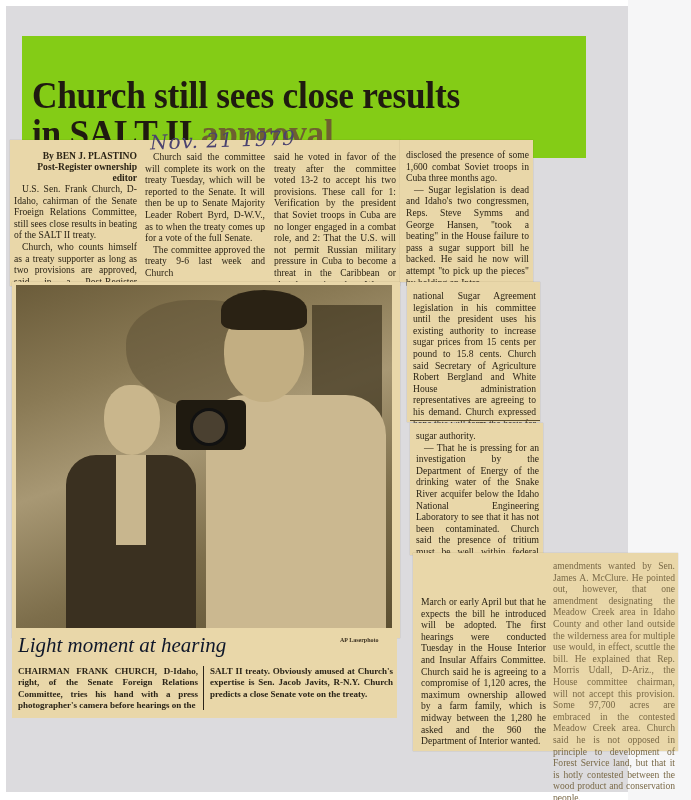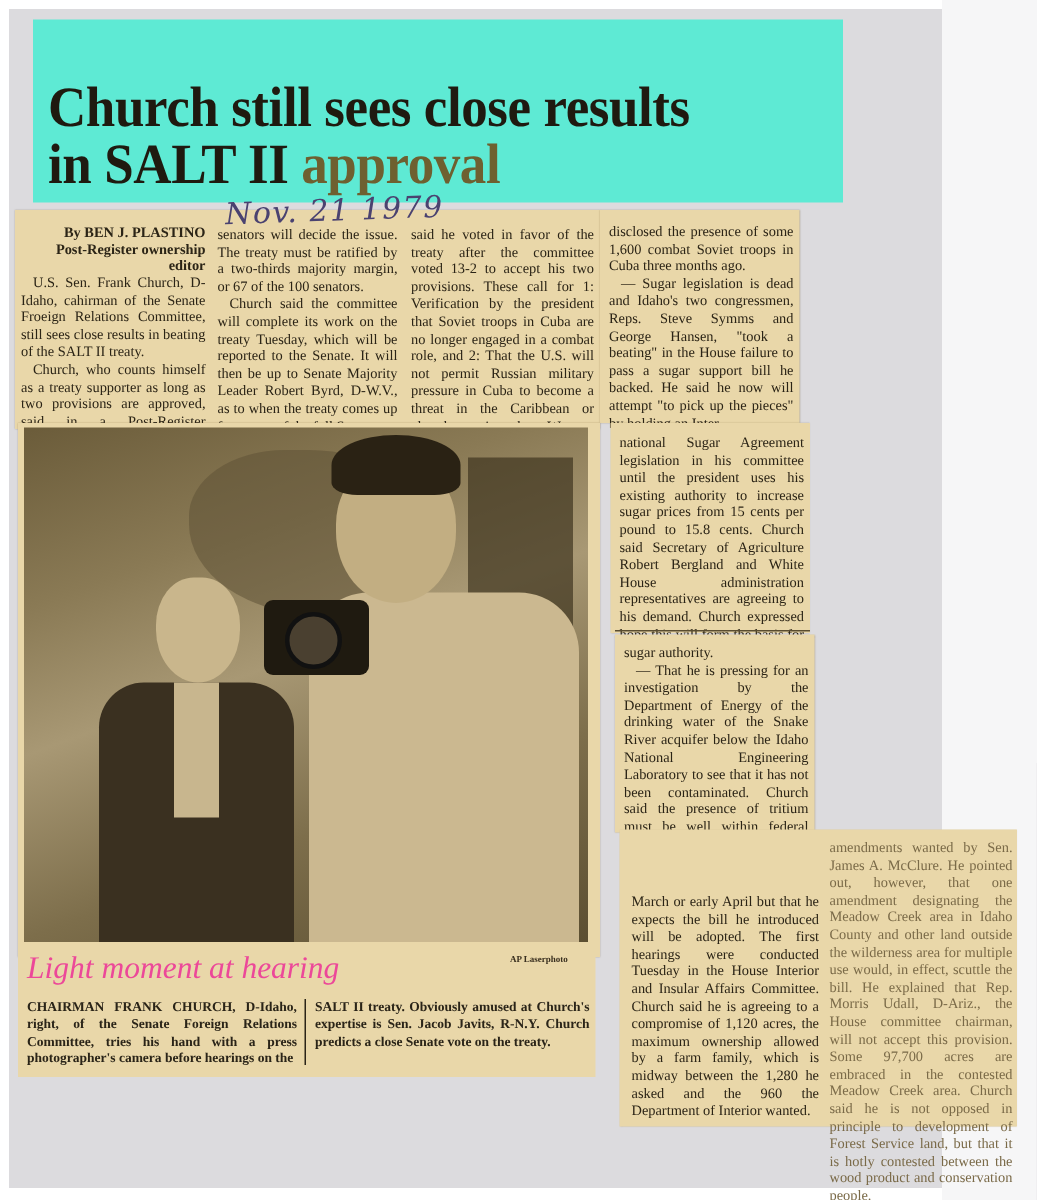--- a/index.html
+++ b/index.html
@@ -1,20 +1,20 @@
 <!DOCTYPE html>
 <html><head>
 <meta charset="utf-8">
 <style>
   html, body { margin:0; padding:0; }
   body { width:691px; height:800px; background:#ffffff; position:relative; overflow:hidden; font-family:"Liberation Serif", serif; color:#2a2418; }
   .sheet { position:absolute; left:6px; top:6px; width:622px; height:786px; background:#dcdbde; }
   .rightwhite { position:absolute; left:628px; top:0; width:63px; height:800px; background:#f6f6f7; }
   .clip { position:absolute; background:#e9d7a9; box-shadow:0 0 1px rgba(80,60,20,.35); }
-  .headline { position:absolute; left:22px; top:13px; width:540px; height:122px; background:#5eead4; }
+  .headline { position:absolute; left:22px; top:36px; width:540px; height:122px; background:#84cc16;padding-left:24px; }
   .headline h1 { position:absolute; left:10px; top:40px; margin:0; font-family:"Liberation Serif", serif; font-weight:bold; font-size:38px; line-height:38px; color:#1f1a10; letter-spacing:-0.3px; transform:scaleX(0.93); transform-origin:left top; width:580px; }
   .headline h1 .faded { color:#6e6030; }
   .date { position:absolute; left:150px; top:128px; font-family:"DejaVu Serif", serif; font-style:italic; font-size:20px; color:#4a4270; transform:rotate(-2deg); letter-spacing:1px; }
   .col { position:absolute; font-size:9.6px; line-height:11.6px; text-align:justify; color:#2b2416; }
   .col p { margin:0; text-indent:8px; }
   .col p.noind { text-indent:0; }
   .byline { text-align:right; font-weight:bold; font-size:9.6px; line-height:11px; }
   .photo { position:absolute; left:16px; top:285px; width:376px; height:350px; background:linear-gradient(160deg,#6b5c3a 0%,#8a7a55 25%,#a89874 45%,#7d6e4b 70%,#5a4d30 100%); overflow:hidden; }
   .photo .map { position:absolute; left:110px; top:15px; width:160px; height:110px; border-radius:40% 50% 45% 55%; background:#5f5236; opacity:.55; }
   .photo .door { position:absolute; right:10px; top:20px; width:70px; height:300px; background:#3f3520; opacity:.7; }
@@ -23,21 +23,21 @@
   .photo .man1 .body { position:absolute; left:0; top:70px; width:130px; height:190px; background:#3a3020; border-radius:30px 30px 0 0; }
   .photo .man1 .shirt { position:absolute; left:50px; top:70px; width:30px; height:90px; background:#c8b68e; }
   .photo .man2 { position:absolute; left:180px; top:0; width:190px; height:350px; }
   .photo .man2 .hair { position:absolute; left:25px; top:5px; width:86px; height:40px; border-radius:50% 50% 20% 20%; background:#2a2214; }
   .photo .man2 .head { position:absolute; left:28px; top:22px; width:80px; height:95px; border-radius:45% 45% 50% 50%; background:#c2ae82; }
   .photo .man2 .body { position:absolute; left:10px; top:110px; width:180px; height:240px; background:#cbb890; border-radius:40px 40px 0 0; }
   .photo .camera { position:absolute; left:160px; top:115px; width:70px; height:50px; background:#1f1a10; border-radius:6px; }
   .photo .camera .lens { position:absolute; left:14px; top:8px; width:32px; height:32px; border-radius:50%; background:#4a4030; border:3px solid #111; }
   .credit { position:absolute; left:340px; top:637px; font-size:6px; font-weight:bold; color:#3a3020; }
   .caption-clip { position:absolute; left:12px; top:628px; width:385px; height:90px; background:#e9d7a9; }
-  .cap-title { position:absolute; left:18px; top:633px; font-family:"Liberation Serif", serif; font-style:italic; font-size:21px; color:#ec4899; }
+  .cap-title { position:absolute; left:18px; top:633px; font-family:"Liberation Serif", serif; font-style:italic; font-size:21px; color:#0f172a; }
   .cap-text { position:absolute; font-weight:bold; font-size:9px; line-height:11.3px; text-align:justify; color:#2a2418; }
   .cap-divider { position:absolute; left:203px; top:666px; width:1px; height:44px; background:#2a2418; }
   .rule { position:absolute; height:1px; background:#5a4d30; }
   .faint { color:#7a6a48; }
 </style>
 </head>
 <body>
 
 <div class="rightwhite"></div>
 <div class="sheet"></div>
@@ -53,21 +53,20 @@
 <div class="date">Nov. 21 1979</div>
 
 <div class="col" style="left:14px;top:150px;width:123px;">
   <div class="byline">By BEN J. PLASTINO</div>
   <div class="byline">Post-Register ownership editor</div>
   <p>U.S. Sen. Frank Church, D-Idaho, cahirman of the Senate Froeign Relations Committee, still sees close results in beating of the SALT II treaty.</p>
   <p>Church, who counts himself as a treaty supporter as long as two provisions are approved, said in a Post-Register telephone interview Tuesday that between 10 and 15 swing</p>
 </div>
 
 <div class="col" style="left:145px;top:151px;width:120px;">
-  <p class="noind">senators will decide the issue. The treaty must be ratified by a two-thirds majority margin, or 67 of the 100 senators.</p>
   <p>Church said the committee will complete its work on the treaty Tuesday, which will be reported to the Senate. It will then be up to Senate Majority Leader Robert Byrd, D-W.V., as to when the treaty comes up for a vote of the full Senate.</p>
   <p>The committee approved the treaty 9-6 last week and Church</p>
 </div>
 
 <div class="col" style="left:274px;top:151px;width:122px;">
   <p class="noind">said he voted in favor of the treaty after the committee voted 13-2 to accept his two provisions. These call for 1: Verification by the president that Soviet troops in Cuba are no longer engaged in a combat role, and 2: That the U.S. will not permit Russian military pressure in Cuba to become a threat in the Caribbean or elsewhere in the Western Hemisphere.</p>
   <p>Church noted that he first</p>
 </div>
 
 <div class="clip" style="left:400px;top:140px;width:133px;height:142px;"></div>

